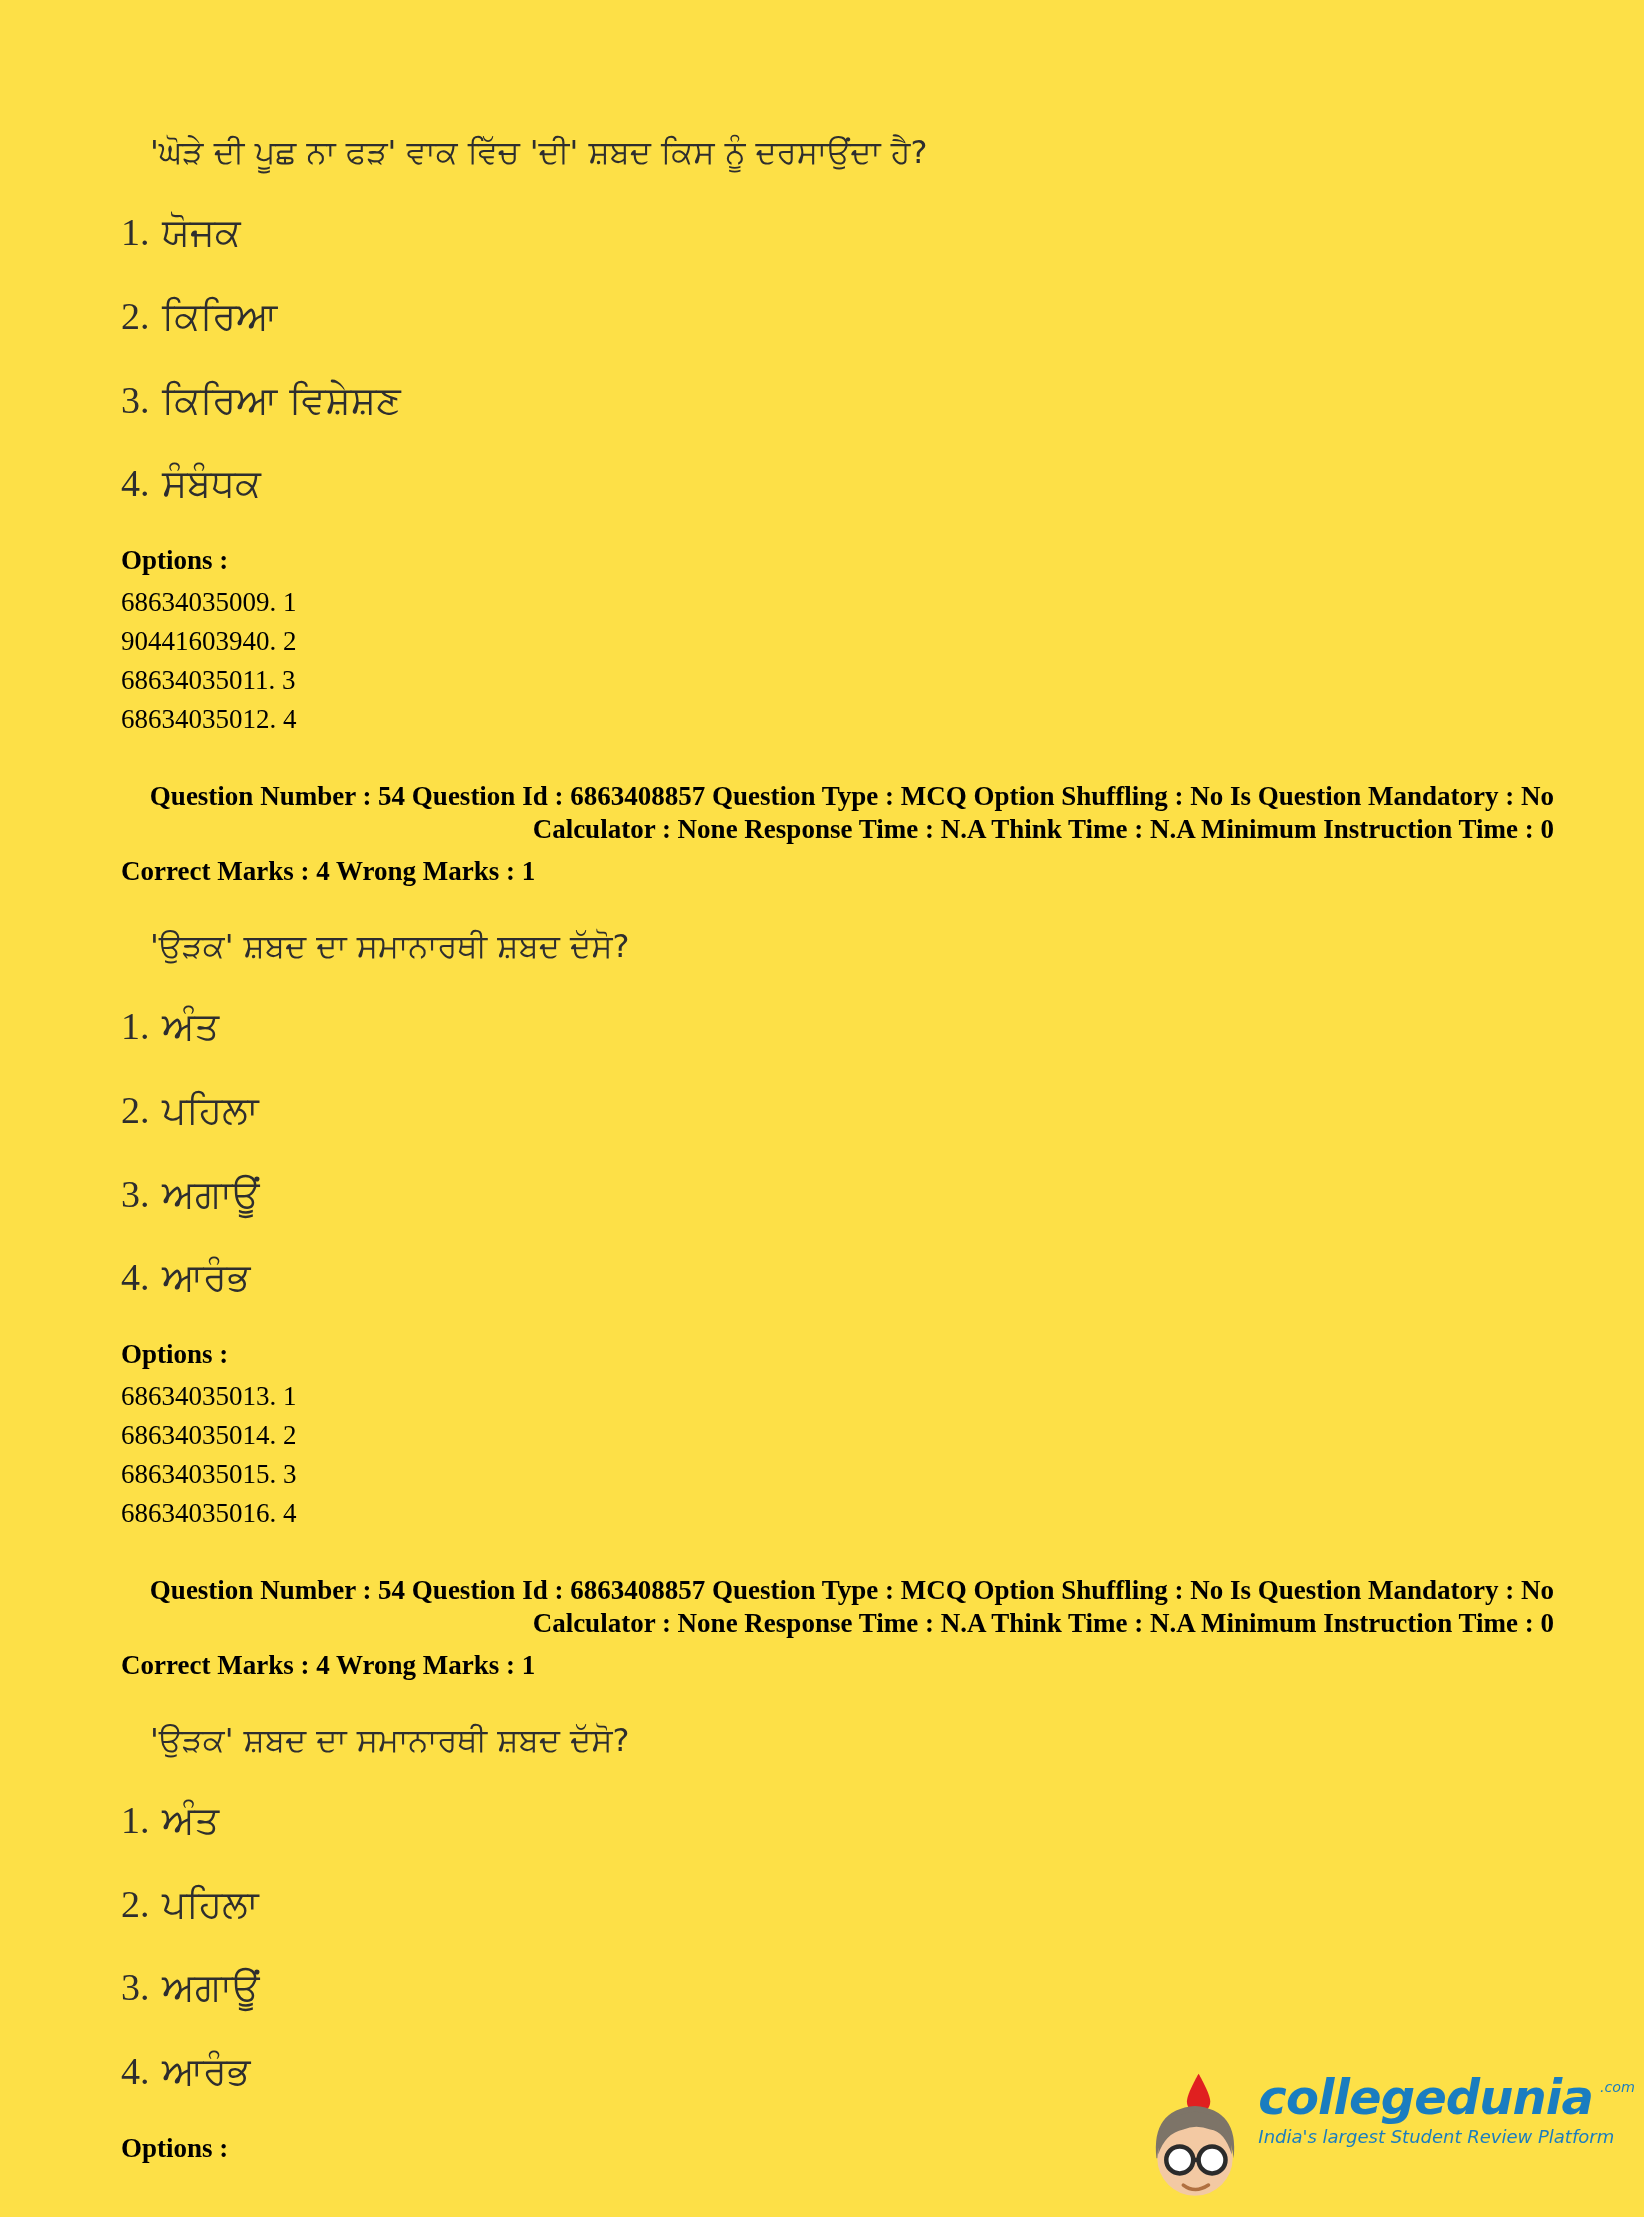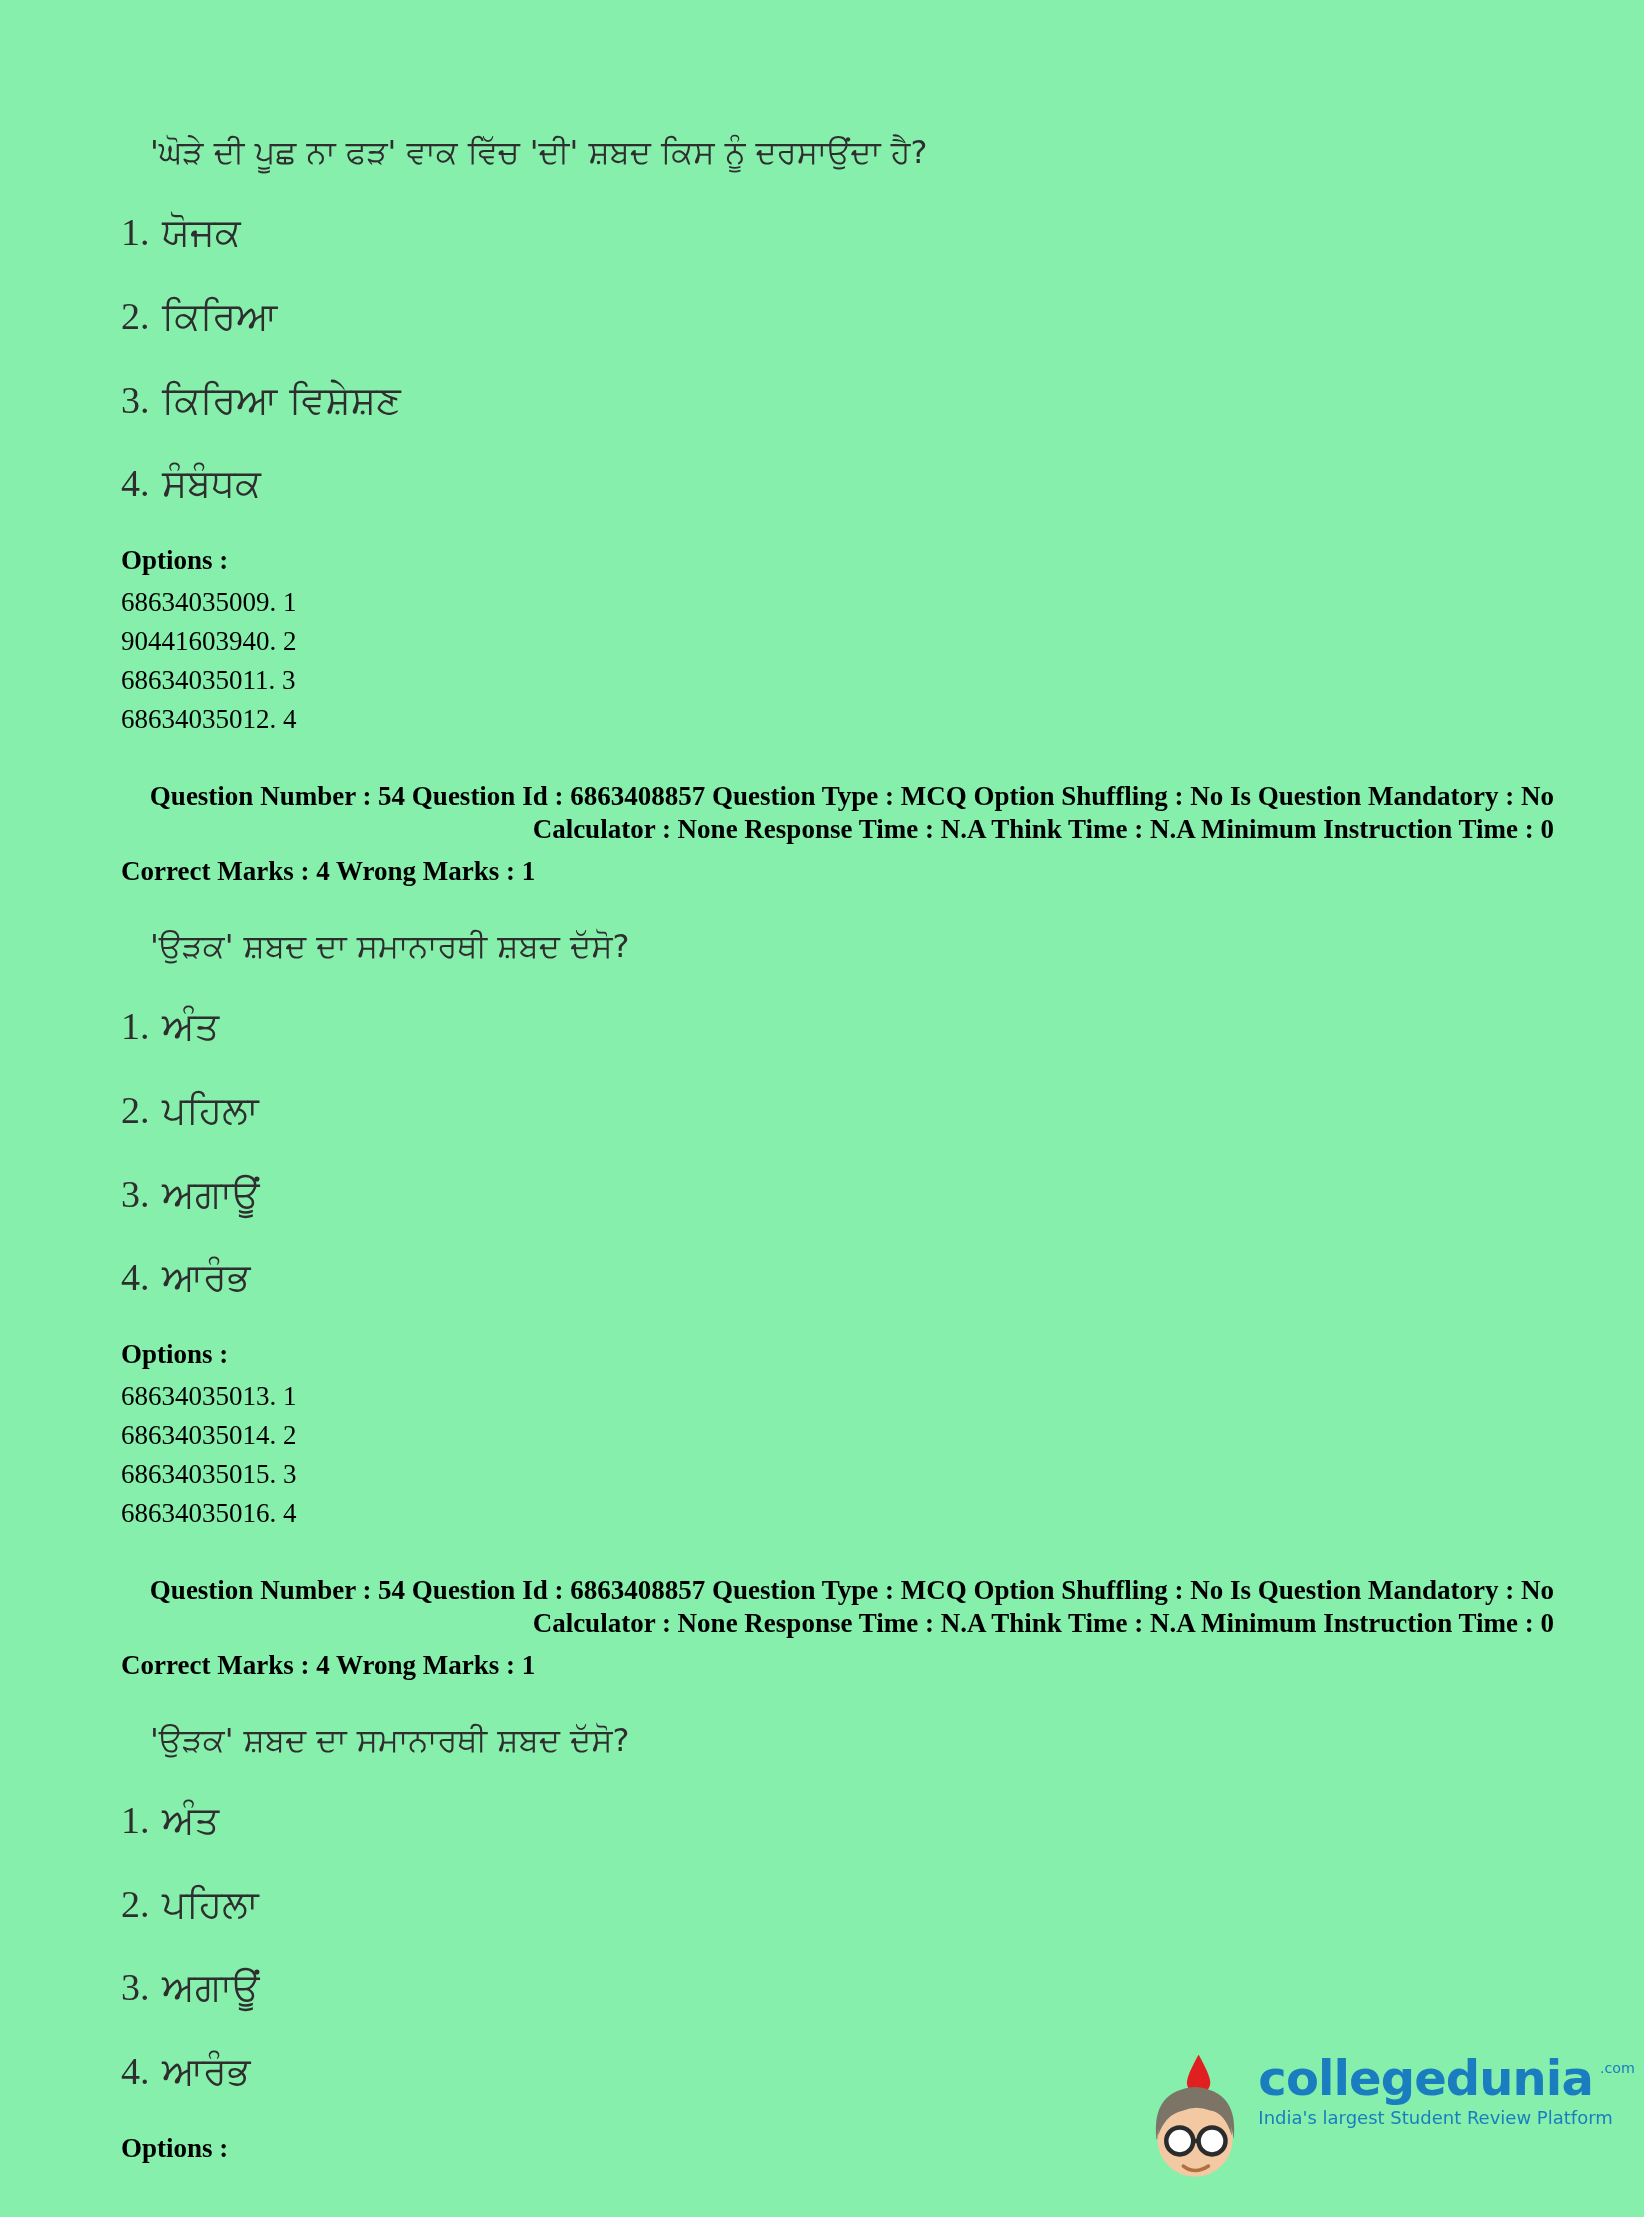--- a/index.html
+++ b/index.html
@@ -1,20 +1,20 @@
 <!DOCTYPE html>
 <html style="font-size:14.3px"><head>
 <meta charset="utf-8">
 <style>
   html,body { margin:0; padding:0; background:#ffffff; }
   .page {
     position:relative;
     width:1644px;
     height:2217px;
-    background:#86efac;
+    background:#fde047;
     font-family:"Liberation Serif", serif;
     color:#000000;
     box-sizing:border-box;
     padding:133px 90px 0 121px;
     overflow:hidden;
   }
   .punjabi { font-family:"DejaVu Sans", sans-serif; color:#2e2e2e; }
   .q-text {
     font-size:32px;
     line-height:1.2;
@@ -56,24 +56,25 @@
   .meta-line2 {
     font-weight:bold;
     font-size:27px;
     line-height:33px;
     margin:9px 0 0 0;
   }
   
   .logo {
     position:absolute;
     right:9px;
-    bottom:29px;
+    bottom:10px;
     display:flex;
     align-items:flex-start;
     gap:10.7px;
+    font-style:italic;
   }
   .logo-text { display:flex; flex-direction:column; }
   .brand-row { display:flex; align-items:flex-start; }
   .brand {
     font-family:"DejaVu Sans", sans-serif;
     font-weight:bold;
     font-size:48px;
     line-height:1.05;
     color:#1a7dc0;
     letter-spacing:-0.9px;

